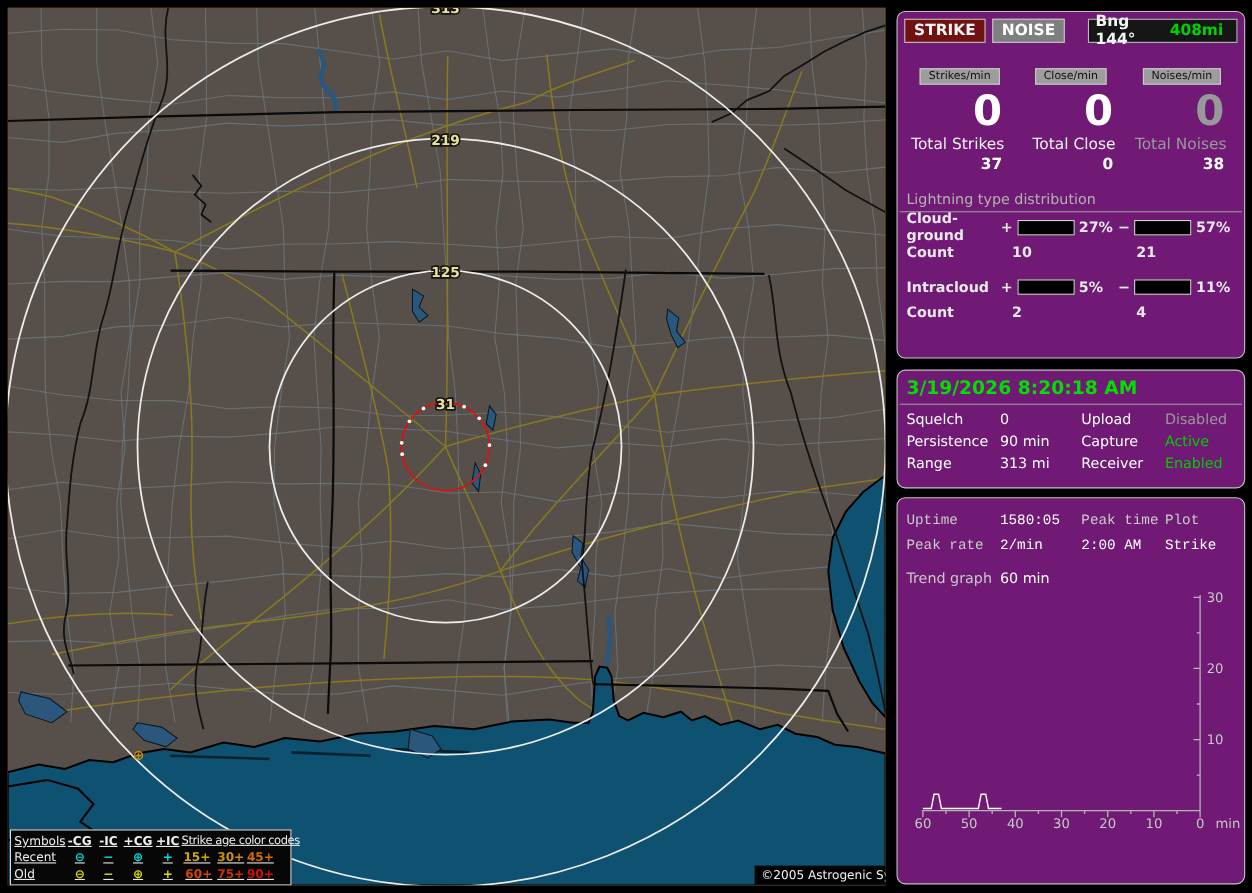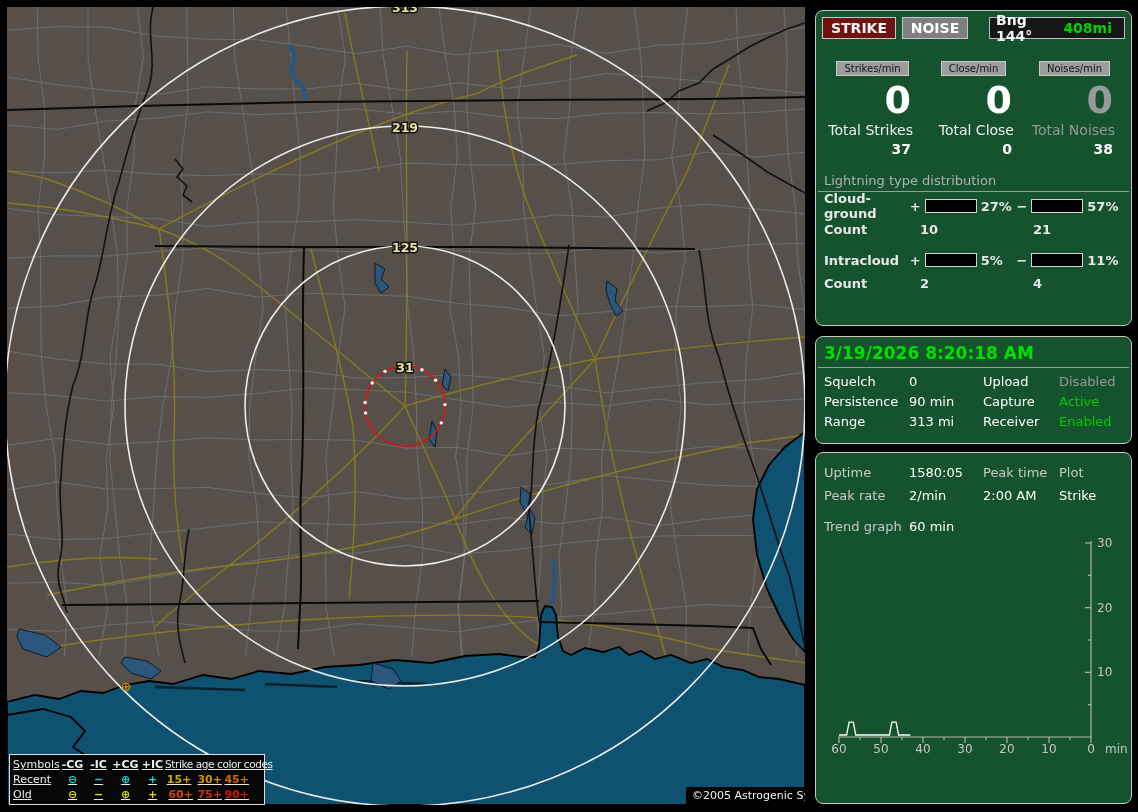--- a/index.html
+++ b/index.html
@@ -25,21 +25,21 @@
   #map-legend{position:absolute;left:2px;top:747px;width:248px;background:#070707;
     border:1px solid #dcdcdc;font-size:11px;line-height:15px;padding:2px 3px;}
   .lg-row{display:grid;grid-template-columns:46px 27px 25px 29px 25px 28px 29px 27px;align-items:center;text-decoration:underline;}
   .lg-h{color:#eee;}
   .lg-age-title{grid-column:6/9;text-align:center;font-size:10.5px;letter-spacing:-.4px;color:#eee;white-space:nowrap;}
   .lg-sym{text-align:center;font-weight:bold;}
   .lg-age{text-align:right;font-weight:bold;}
   #map-copyright{position:absolute;left:679px;top:780px;background:#000;color:#f2f2f2;
     font-size:11px;padding:2px 6px;white-space:nowrap;}
   
-  .panel{position:absolute;left:815px;width:317px;background:#14532d;border:1px solid #c4c4c4;
+  .panel{position:absolute;left:815px;width:317px;background:#701a75;border:1px solid #c4c4c4;
     border-radius:8px;box-sizing:border-box;}
   #panel-counters{top:10px;height:316px;}
   #panel-status{top:336px;height:108px;}
   #panel-trend{top:452px;height:352px;}
   .btnrow{position:relative;height:22px;margin:6px 6px 0 6px;}
   .tbtn{position:absolute;top:0;height:22px;border:1px solid #c6c6c6;font-weight:bold;font-size:14px;
     font-family:inherit;color:#fff;display:flex;align-items:center;justify-content:center;box-sizing:border-box;cursor:pointer;}
   #strike-btn{left:0;width:74px;background:#6e1212;color:#f4f4f4;}
   #noise-btn{left:80px;width:66px;background:#7f7f7f;}
   #bng{position:absolute;right:0;top:0;width:136px;height:22px;background:#161616;border:1px solid #bdbdbd;
@@ -303,21 +303,21 @@
       <span class="val">Capture</span>
       <span style="color: rgb(0, 204, 0);">Active</span>
       <span class="val">Range</span>
       <span class="val">313 mi</span>
       <span class="val">Receiver</span>
       <span style="color: rgb(0, 204, 0);">Enabled</span>
     </div>
   </section>
 
   <section class="panel" id="panel-trend">
-    <div class="grid4" style="padding-top:8px;line-height:23px;">
+    <div class="grid4" style="padding-top:8px;line-height:23px;font-family:Liberation Mono, monospace;">
       <span class="lab">Uptime</span>
       <span class="val">1580:05</span>
       <span class="lab">Peak time</span>
       <span class="lab">Plot</span>
       <span class="lab">Peak rate</span>
       <span class="val">2/min</span>
       <span class="val">2:00 AM</span>
       <span class="val">Strike</span>
     </div>
     <div class="grid4" style="padding-top:10px;">

